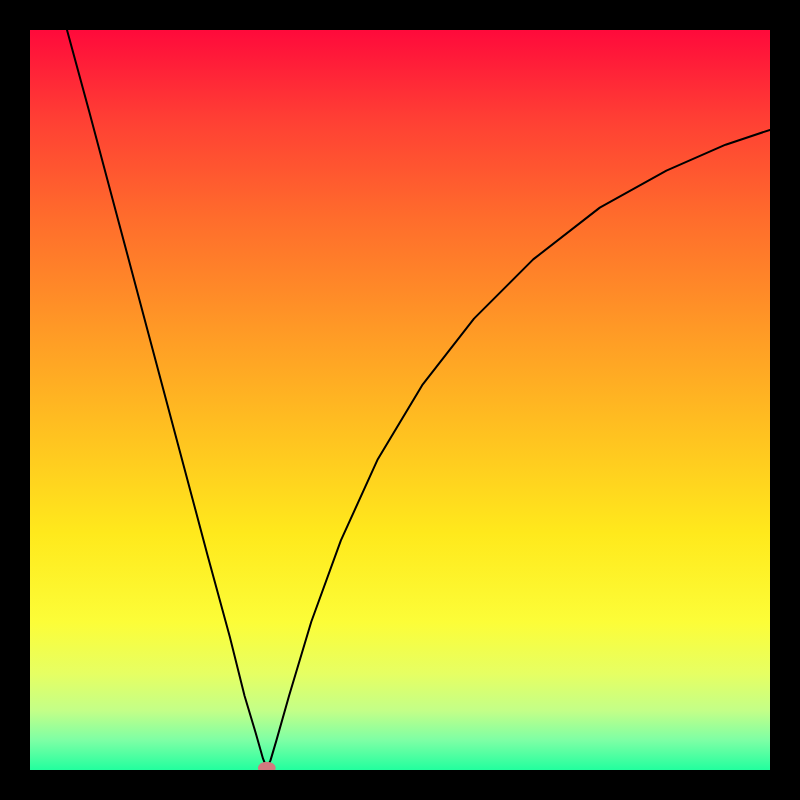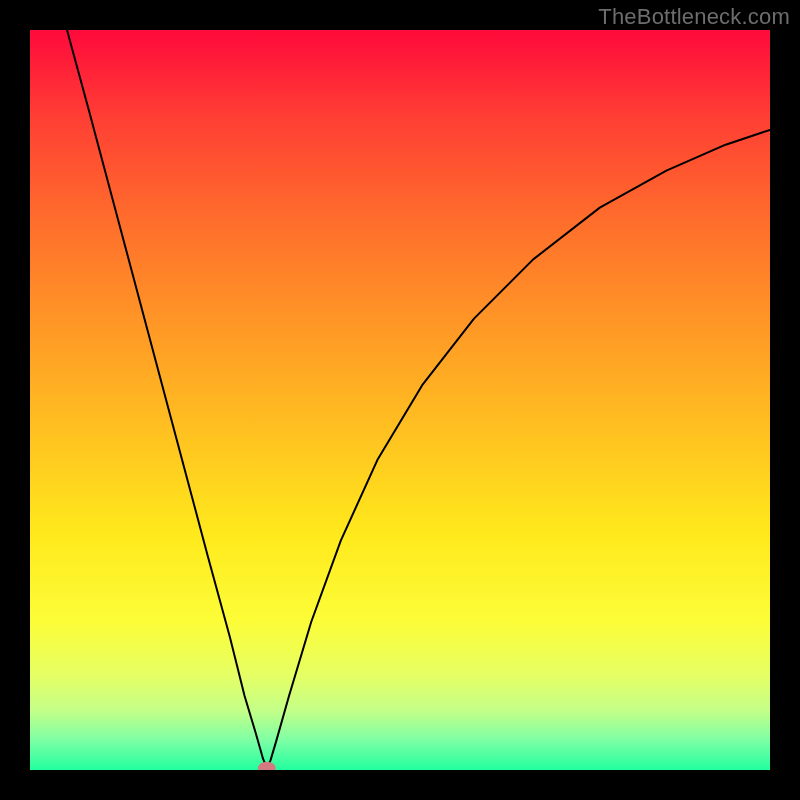--- a/index.html
+++ b/index.html
@@ -52,20 +52,19 @@
     position: absolute;
     inset: 0;
     width: 100%;
     height: 100%;
   }
 </style>
 </head>
 <body>
 
 <div class="frame">
-  <div class="watermark">TheBottleneck.com</div>
   <div class="plot-area">
     <svg class="curve" viewBox="0 0 100 100" preserveAspectRatio="none">
       <path id="curve-path" d="M5.000 0.000 L8.000 11.000 L12.000 26.000 L16.000 41.000 L20.000 56.000 L24.000 71.000 L27.000 82.000 L29.000 90.000 L30.500 95.000 L31.500 98.500 L32.000 99.700 L32.500 98.700 L33.300 96.000 L35.000 90.000 L38.000 80.000 L42.000 69.000 L47.000 58.000 L53.000 48.000 L60.000 39.000 L68.000 31.000 L77.000 24.000 L86.000 19.000 L94.000 15.500 L100.000 13.500" fill="none" stroke="#000" stroke-width="0.270" stroke-linejoin="round" stroke-linecap="round"></path>
       <ellipse id="optimum-marker" cx="32.000" cy="99.700" rx="1.2" ry="0.8" fill="#d27a7f"></ellipse>
     </svg>
   </div>
 </div>
 
 </body></html>

